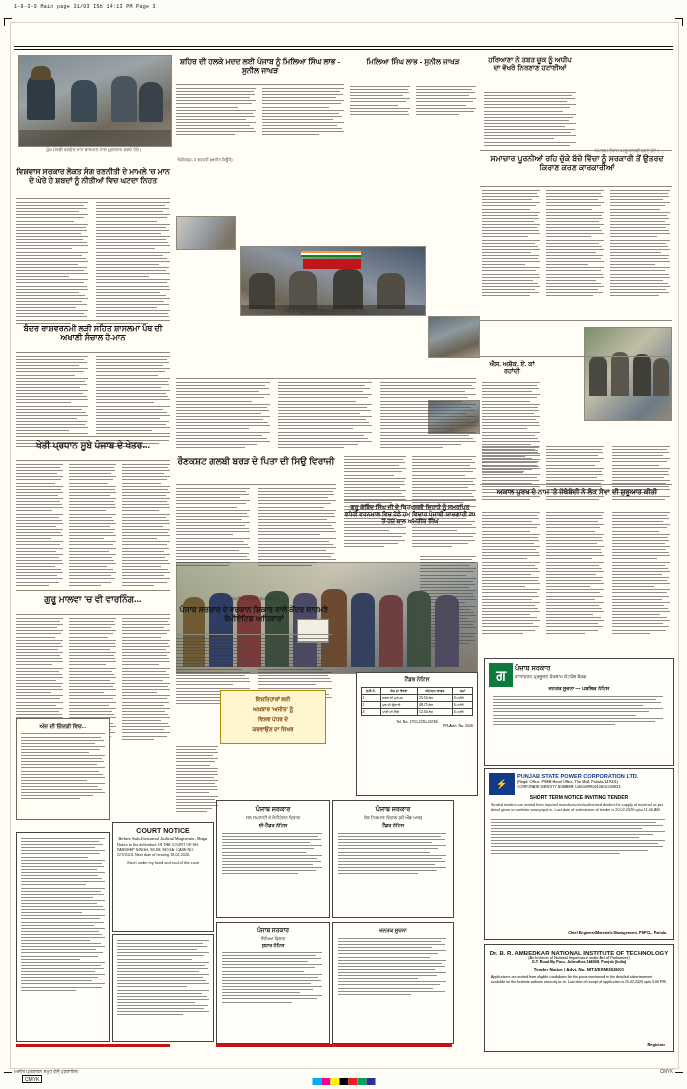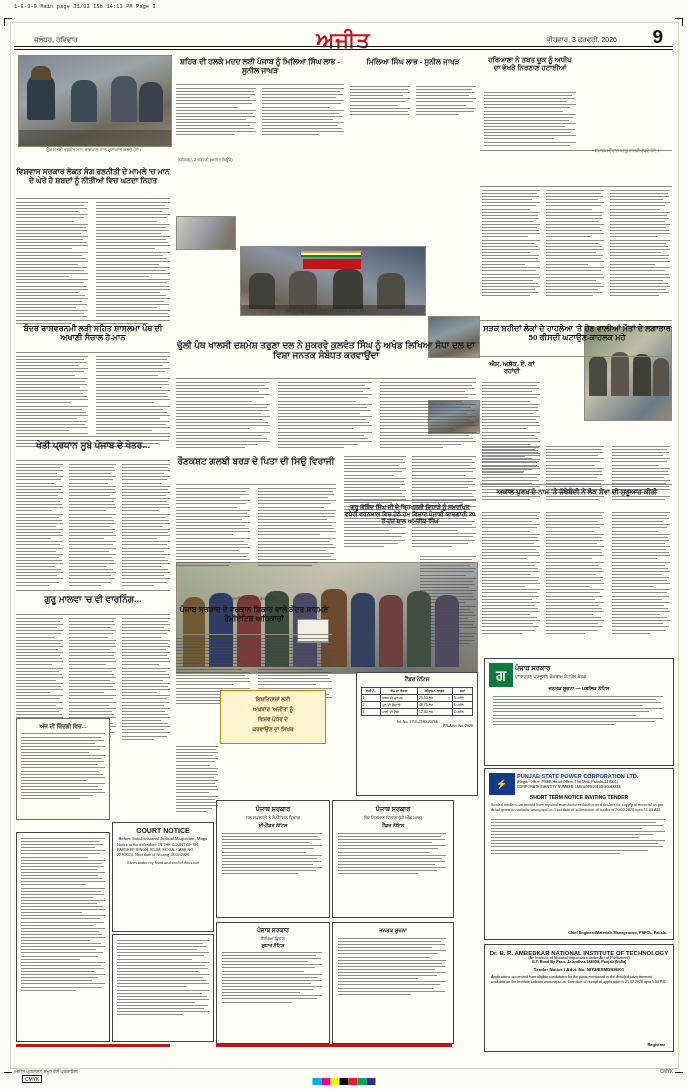--- a/index.html
+++ b/index.html
@@ -74,26 +74,20 @@
 
   <div class="cropmarks">
     <div class="cm" style="left:4px;top:18px;width:8px;height:1px;"></div>
     <div class="cm" style="left:4px;top:18px;width:1px;height:8px;"></div>
     <div class="cm" style="right:4px;top:18px;width:8px;height:1px;"></div>
     <div class="cm" style="right:4px;top:18px;width:1px;height:8px;"></div>
     <div class="cm" style="left:4px;bottom:16px;width:8px;height:1px;"></div>
     <div class="cm" style="right:4px;bottom:16px;width:8px;height:1px;"></div>
   </div>
 
-  <div class="masthead">
-    <div class="mh-left">ਜਲੰਧਰ, ਰਵਿਵਾਰ</div>
-    <div class="mh-logo">ਅਜੀਤ</div>
-    <div class="mh-right">ਵੀਰਵਾਰ, 3 ਫਰਵਰੀ, 2026</div>
-    <div class="mh-pageno">9</div>
-  </div>
   <div class="rule" style="left:14px;top:46px;width:659px;height:1.4px;"></div>
   <div class="rule" style="left:14px;top:49px;width:659px;height:.6px;"></div>
 
   <div class="photo p1" style="left:18px;top:55px;width:152px;height:90px;">
     <div style="position:absolute;left:8px;top:18px;width:28px;height:46px;background:#2e3b45;border-radius:12px 12px 2px 2px;"></div>
     <div style="position:absolute;left:12px;top:10px;width:20px;height:14px;background:#5a4a2f;border-radius:8px 8px 0 0;"></div>
     <div style="position:absolute;left:52px;top:24px;width:26px;height:42px;background:#3c4a55;border-radius:10px 10px 2px 2px;"></div>
     <div style="position:absolute;left:92px;top:20px;width:26px;height:46px;background:#4b5560;border-radius:10px 10px 2px 2px;"></div>
     <div style="position:absolute;left:120px;top:26px;width:24px;height:40px;background:#39424b;border-radius:10px 10px 2px 2px;"></div>
     <div style="position:absolute;left:0;bottom:0;width:100%;height:16px;background:rgba(60,55,45,.45);"></div>
@@ -203,20 +197,21 @@
   </div>
   <div class="photo p4" style="left:584px;top:55px;width:86px;height:92px;">
     <div style="position:absolute;left:4px;top:28px;width:18px;height:40px;background:#4a4a42;border-radius:8px 8px 0 0;"></div>
     <div style="position:absolute;left:26px;top:24px;width:18px;height:44px;background:#5b564c;border-radius:8px 8px 0 0;"></div>
     <div style="position:absolute;left:48px;top:26px;width:18px;height:42px;background:#3f3f38;border-radius:8px 8px 0 0;"></div>
     <div style="position:absolute;left:68px;top:30px;width:16px;height:38px;background:#57524a;border-radius:8px 8px 0 0;"></div>
   </div>
   <div class="cap" style="position:absolute;left:584px;top:148px;width:86px;">ਸਮਾਗਮ ਦੌਰਾਨ ਆਗੂ ਹਾਜ਼ਰੀ ਭਰਦੇ ਹੋਏ।</div>
 
   <div class="hline" style="left:480px;top:150px;width:192px;"></div>
+  <div class="hl" style="position:absolute;left:482px;top:155px;width:190px;font-size:7.8px;">ਸਮਾਚਾਰ ਪੂਰਨੀਆਂ ਰਹਿ ਚੁੱਕੇ ਬੱਚੋ ਵਿੱਚਾ ਨੂੰ ਸਰਕਾਰੀ ਤੋਂ ਉਤਰਦ ਕਿਰਾਣ ਕਰਣ ਕਾਰਕਾਰੀਆਂ</div>
   <div class="hline" style="left:480px;top:186px;width:192px;"></div>
   <div class="body j" style="left:482px;top:190px;width:58px;">
     <i style="width:100%"></i>
       <i style="width:95%"></i>
       <i style="width:99%"></i>
       <i style="width:87%"></i>
       <i style="width:100%"></i>
       <i style="width:93%"></i>
       <i style="width:82%"></i>
       <i style="width:100%"></i>
@@ -487,21 +482,20 @@
       <i style="width:94%"></i>
       <i style="width:100%"></i>
       <i style="width:75%"></i>
       <i style="width:100%"></i>
       <i style="width:93%"></i>
       <i style="width:99%"></i>
       <i style="width:85%"></i>
       <i style="width:68%"></i>
   </div>
 
-  <div class="hl" style="position:absolute;left:176px;top:340px;width:300px;font-size:9px;">ਢੁੱਲੀ ਪੰਥ ਖਾਲਸੀ ਦਸ਼ਮੇਸ਼ ਤਰੁਣਾ ਦਲ ਨੇ ਸ਼ੁਕਰਵੇ ਕੁਲਵੰਤ ਸਿੰਘ ਨੂੰ ਅਖੰਡ ਲਿਖਿਆ ਸੋਧਾ ਦਲ ਦਾ ਵਿਸ਼ਾ ਜਨਤਕ ਸੰਬੰਧਤ ਕਰਵਾਉਂਦਾ</div>
   <div class="hline" style="left:176px;top:378px;width:300px;"></div>
   <div class="body j" style="left:176px;top:382px;width:94px;">
     <i style="width:100%"></i>
       <i style="width:95%"></i>
       <i style="width:99%"></i>
       <i style="width:88%"></i>
       <i style="width:100%"></i>
       <i style="width:94%"></i>
       <i style="width:81%"></i>
       <i style="width:100%"></i>
@@ -816,21 +810,20 @@
       <i style="width:100%"></i>
       <i style="width:71%"></i>
       <i style="width:100%"></i>
       <i style="width:96%"></i>
       <i style="width:99%"></i>
       <i style="width:88%"></i>
       <i style="width:63%"></i>
   </div>
 
   <div class="hline" style="left:480px;top:320px;width:192px;"></div>
-  <div class="hl" style="position:absolute;left:482px;top:324px;width:190px;font-size:8px;">ਸੜਕ ਸ਼ਹੀਦਾਂ ਲੋਕਾਂ ਦੇ ਹਾਹਲੇਆ 'ਤੇ ਹੋਣ ਵਾਲੀਆਂ ਮੌਤਾਂ ਦੇ ਲਗਾਤਾਰ 50 ਫੀਸਦੀ ਘਟਾਉਣ-ਕਾਹਲਕ ਮਹੇ</div>
   <div class="hline" style="left:480px;top:356px;width:192px;"></div>
   <div class="hl" style="position:absolute;left:482px;top:360px;width:60px;font-size:6.4px;">ਐਸ. ਅਸ਼ੋਕ. ਏ. ਕਾਂ ਰਹਾਂਦੀ</div>
   <div class="body j" style="left:482px;top:382px;width:58px;">
     <i style="width:100%"></i>
       <i style="width:94%"></i>
       <i style="width:99%"></i>
       <i style="width:87%"></i>
       <i style="width:100%"></i>
       <i style="width:95%"></i>
       <i style="width:82%"></i>

